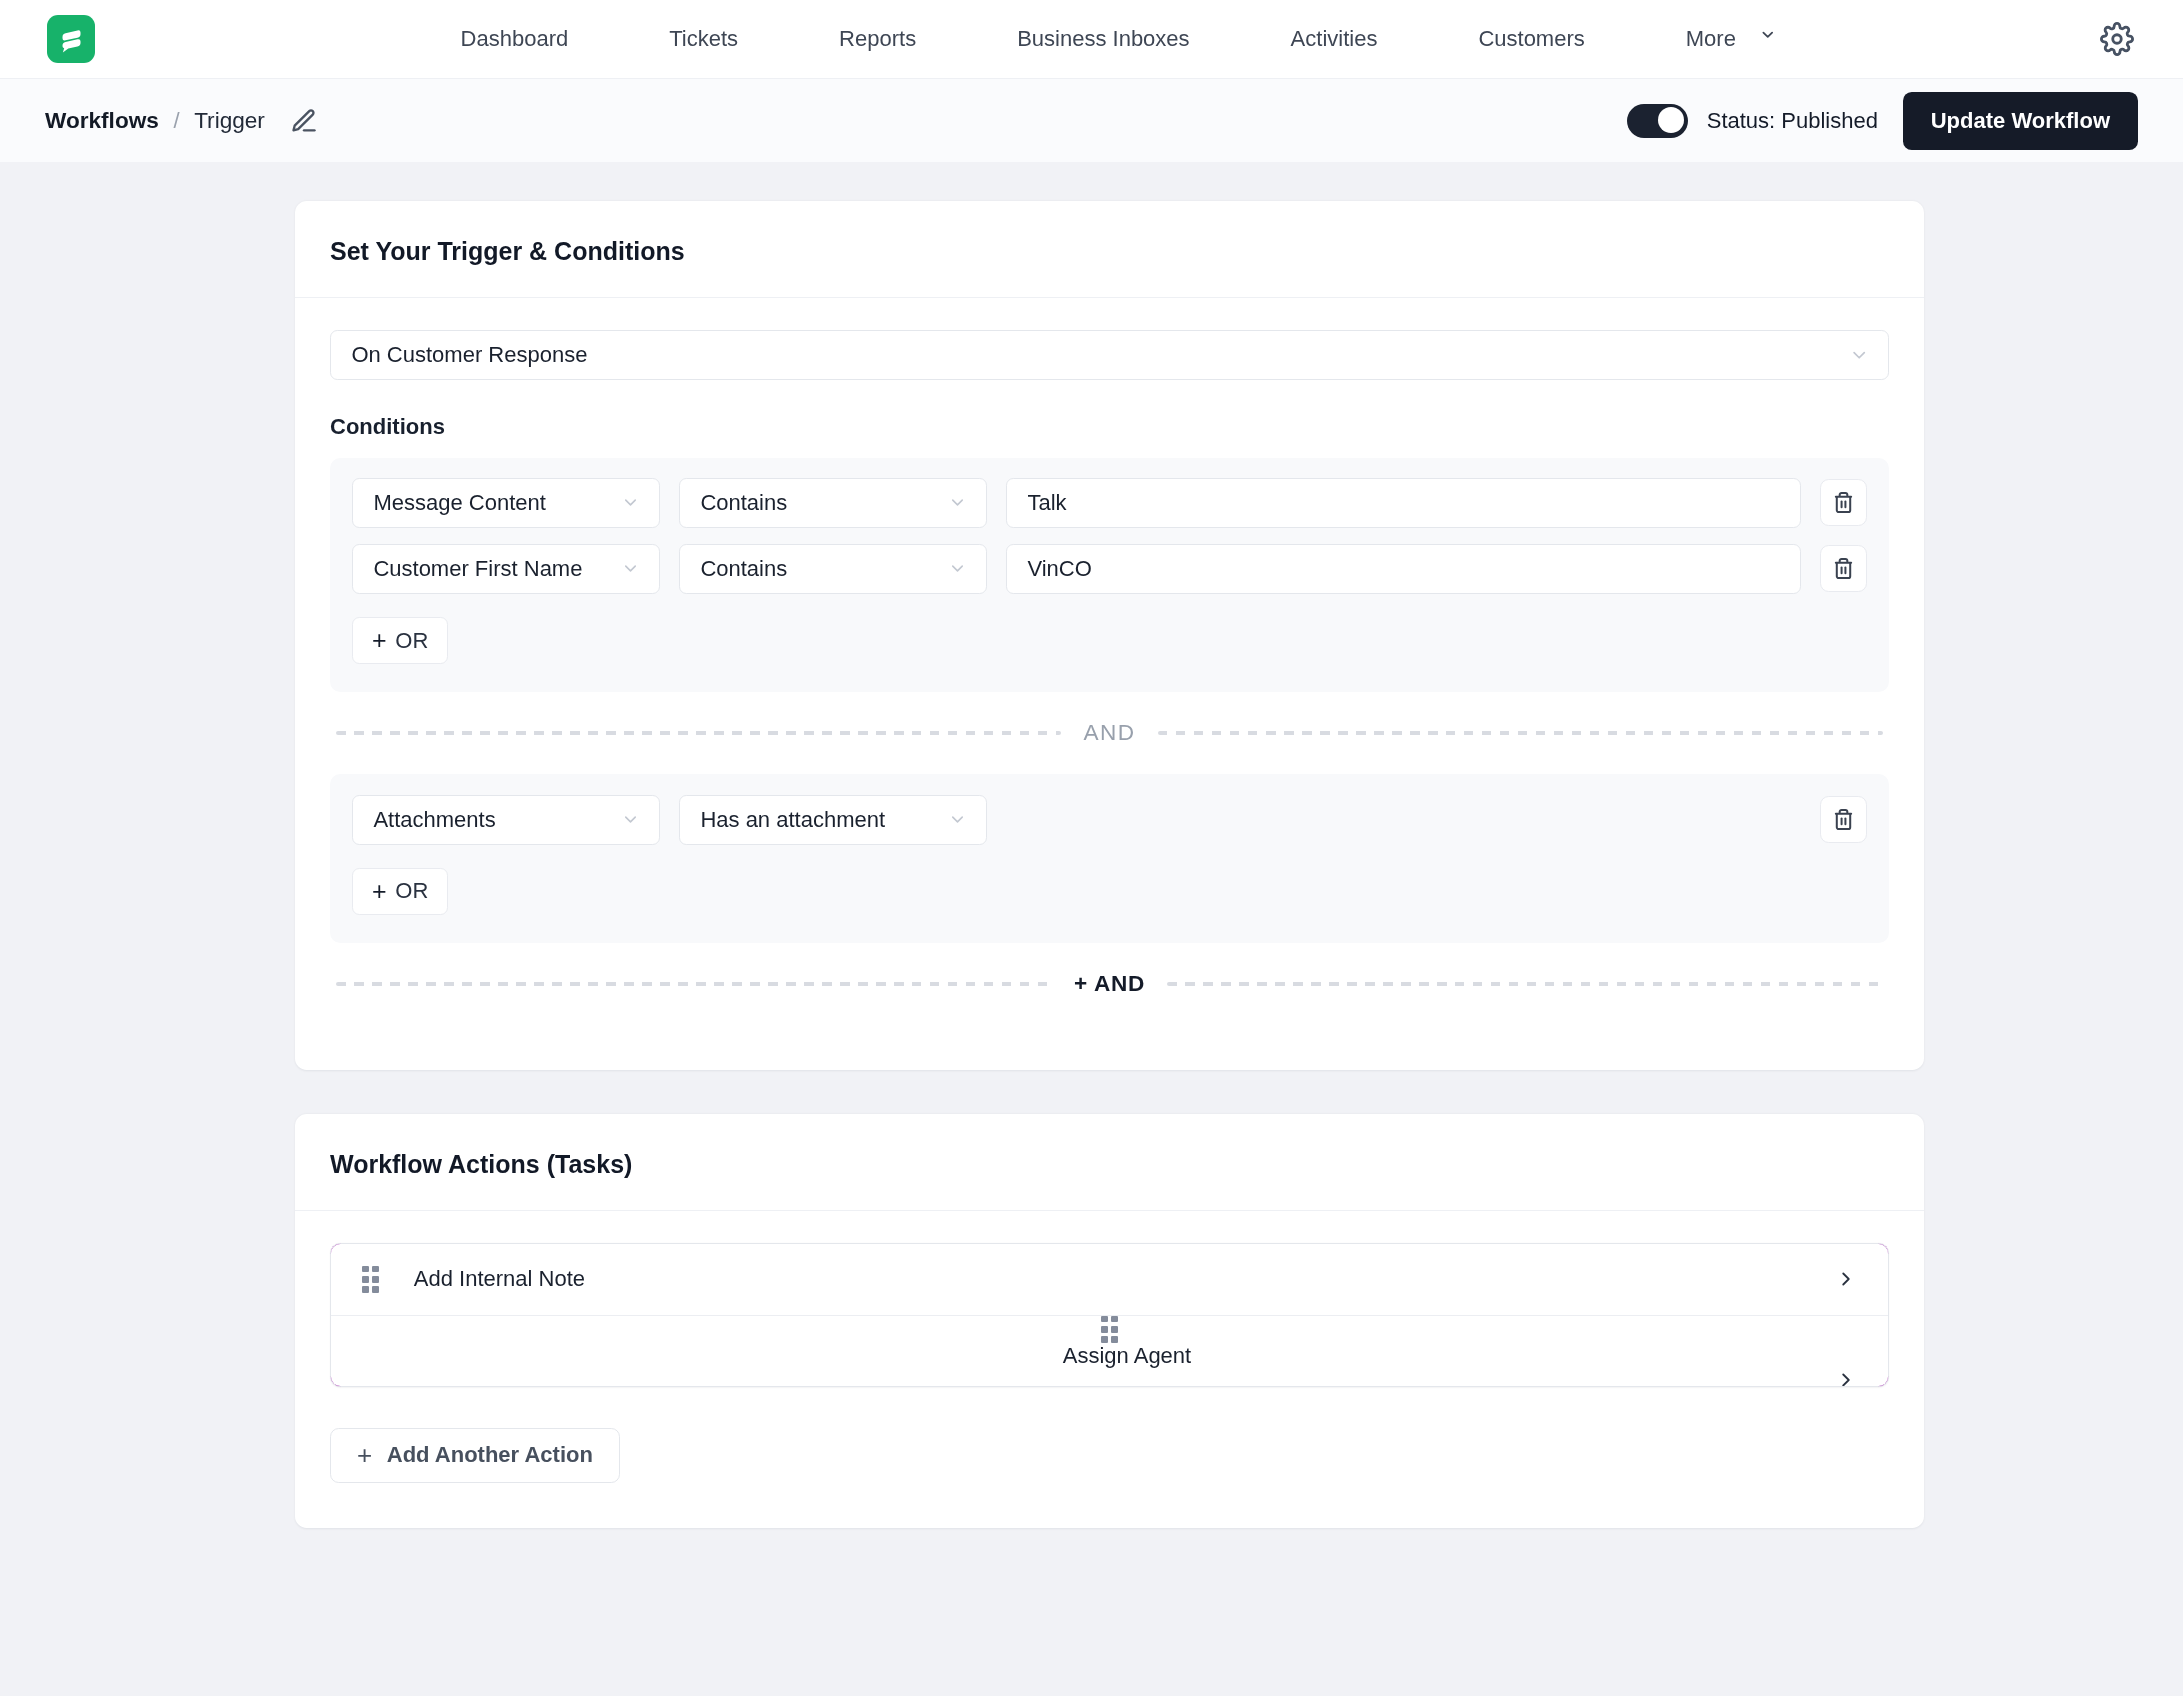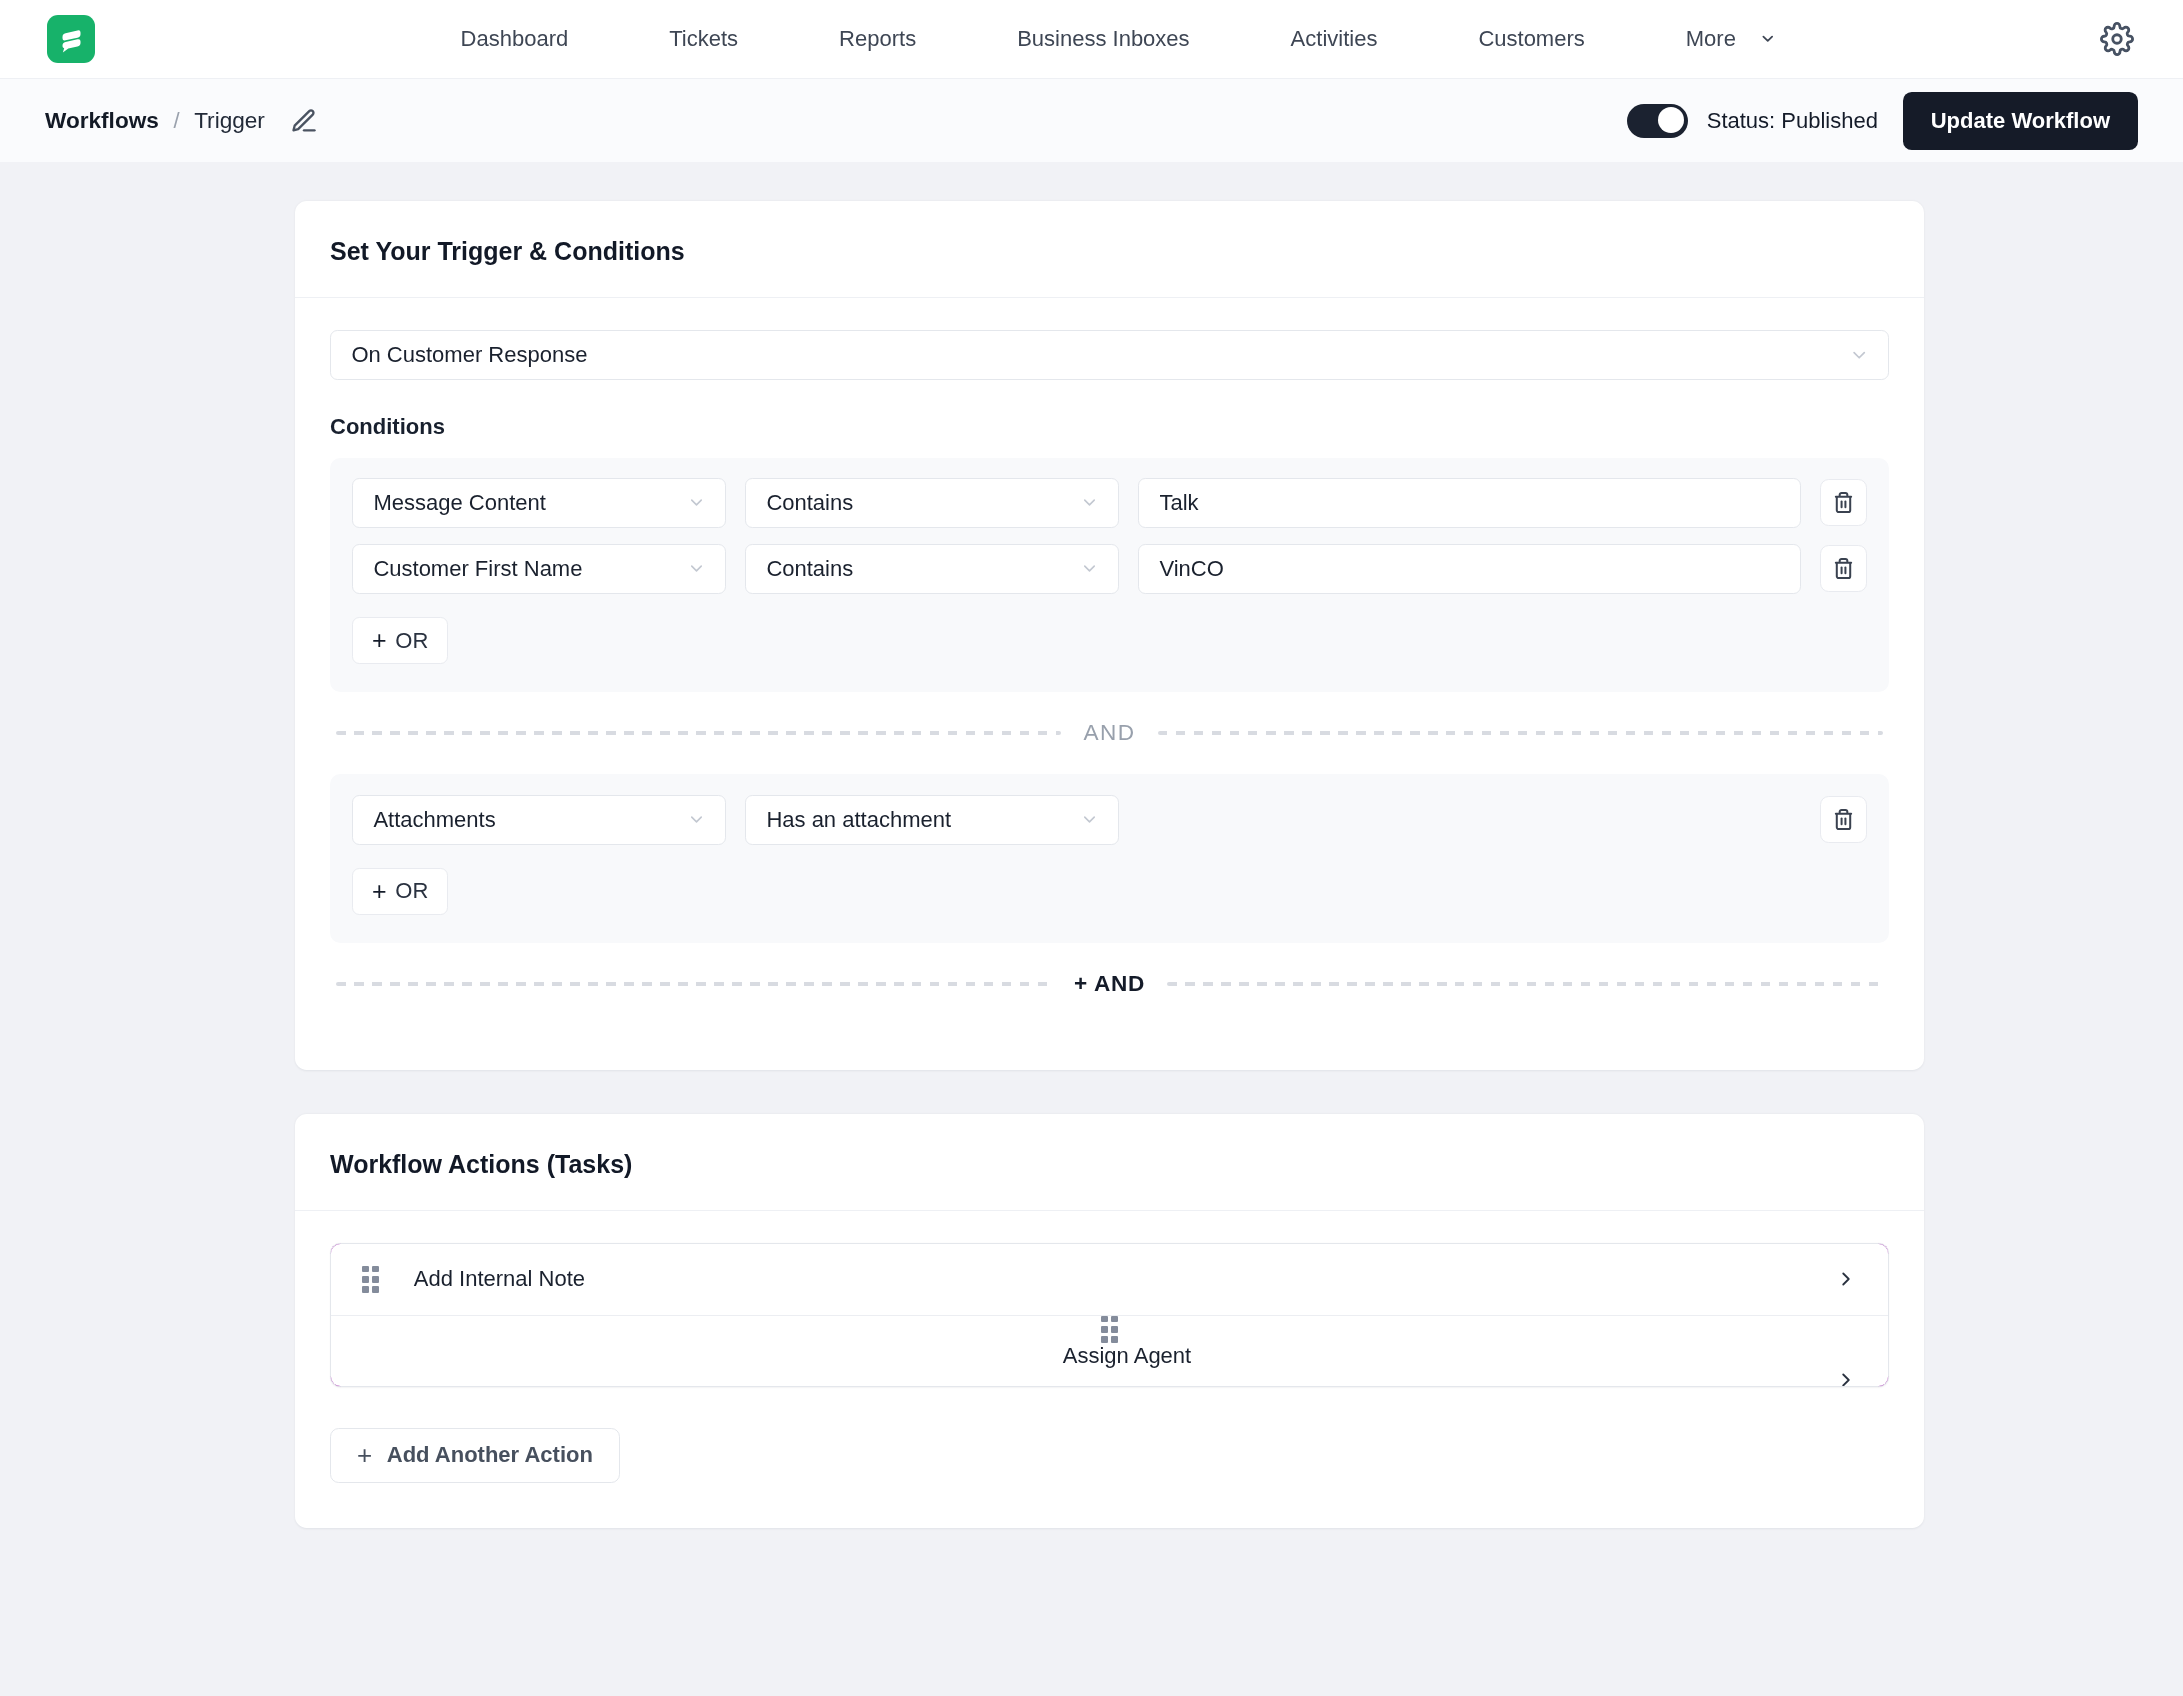--- a/index.html
+++ b/index.html
@@ -19,21 +19,21 @@
   .logo {
     width:48px; height:48px; border-radius:11px; background:#17b26a;
     display:flex; align-items:center; justify-content:center; flex:none;
   }
   .logo svg { width:34px; height:34px; }
   .nav-center {
     flex:1; display:flex; justify-content:center; align-items:center; gap:57px;
     font-size:22px; font-weight:500; color:#3e4654;
   }
   .nav-item { cursor:pointer; white-space:nowrap;margin-left:44px; }
-  .nav-more { display:flex; align-items:center; gap:23px; }
+  .nav-more { display:flex; gap:23px; }
   .chev { stroke:#3e4654; stroke-width:2.4; fill:none; stroke-linecap:round; stroke-linejoin:round; }
   .gear-btn { width:38px; height:38px; color:#475263; flex:none; display:flex; align-items:center; justify-content:center; }
   .gear-btn svg { width:34px; height:34px; stroke:currentColor; fill:none; stroke-width:2; stroke-linecap:round; stroke-linejoin:round; }
 
   
   .pageheader {
     height:83px; background:#fafbfd;
     display:flex; align-items:center; padding:0 45px;
   }
   .breadcrumb { display:flex; align-items:center; gap:14.6px; font-size:22.6px; }
@@ -75,21 +75,21 @@
     display:flex; align-items:center; font-size:22px; color:#1a212e;
   }
   .select { justify-content:space-between; padding:0 19px 0 20.4px; cursor:pointer; }
   .select .sel-chev { stroke:#c3c8d1; stroke-width:2; fill:none; stroke-linecap:round; stroke-linejoin:round; }
   .select-full { width:100%; }
 
   .cond-panel {
     background:#f8f9fb; border-radius:10.2px; padding:20.4px 22px 28px; 
   }
   .cond-row { display:flex; align-items:center; gap:19px; margin-bottom:16px; }
-  .cond-field, .cond-op { width:374px; flex:none; }
+  .cond-field, .cond-op { width:308px; flex:none; }
   .cond-value {
     flex:1; padding:0 20.4px; font-family:"Liberation Sans", sans-serif;
     color:#1a212e; outline:none;
   }
   .row-spacer { flex:1; }
   .trash-btn {
     width:47px; height:47px; flex:none; background:#ffffff; border:1.1px solid #e9ebf0; border-radius:8.7px;
     display:flex; align-items:center; justify-content:center; color:#3a4250; cursor:pointer;
   }
   .trash-btn svg { width:23px; height:23px; stroke:currentColor; fill:none; stroke-width:2.1; stroke-linecap:round; stroke-linejoin:round; }

